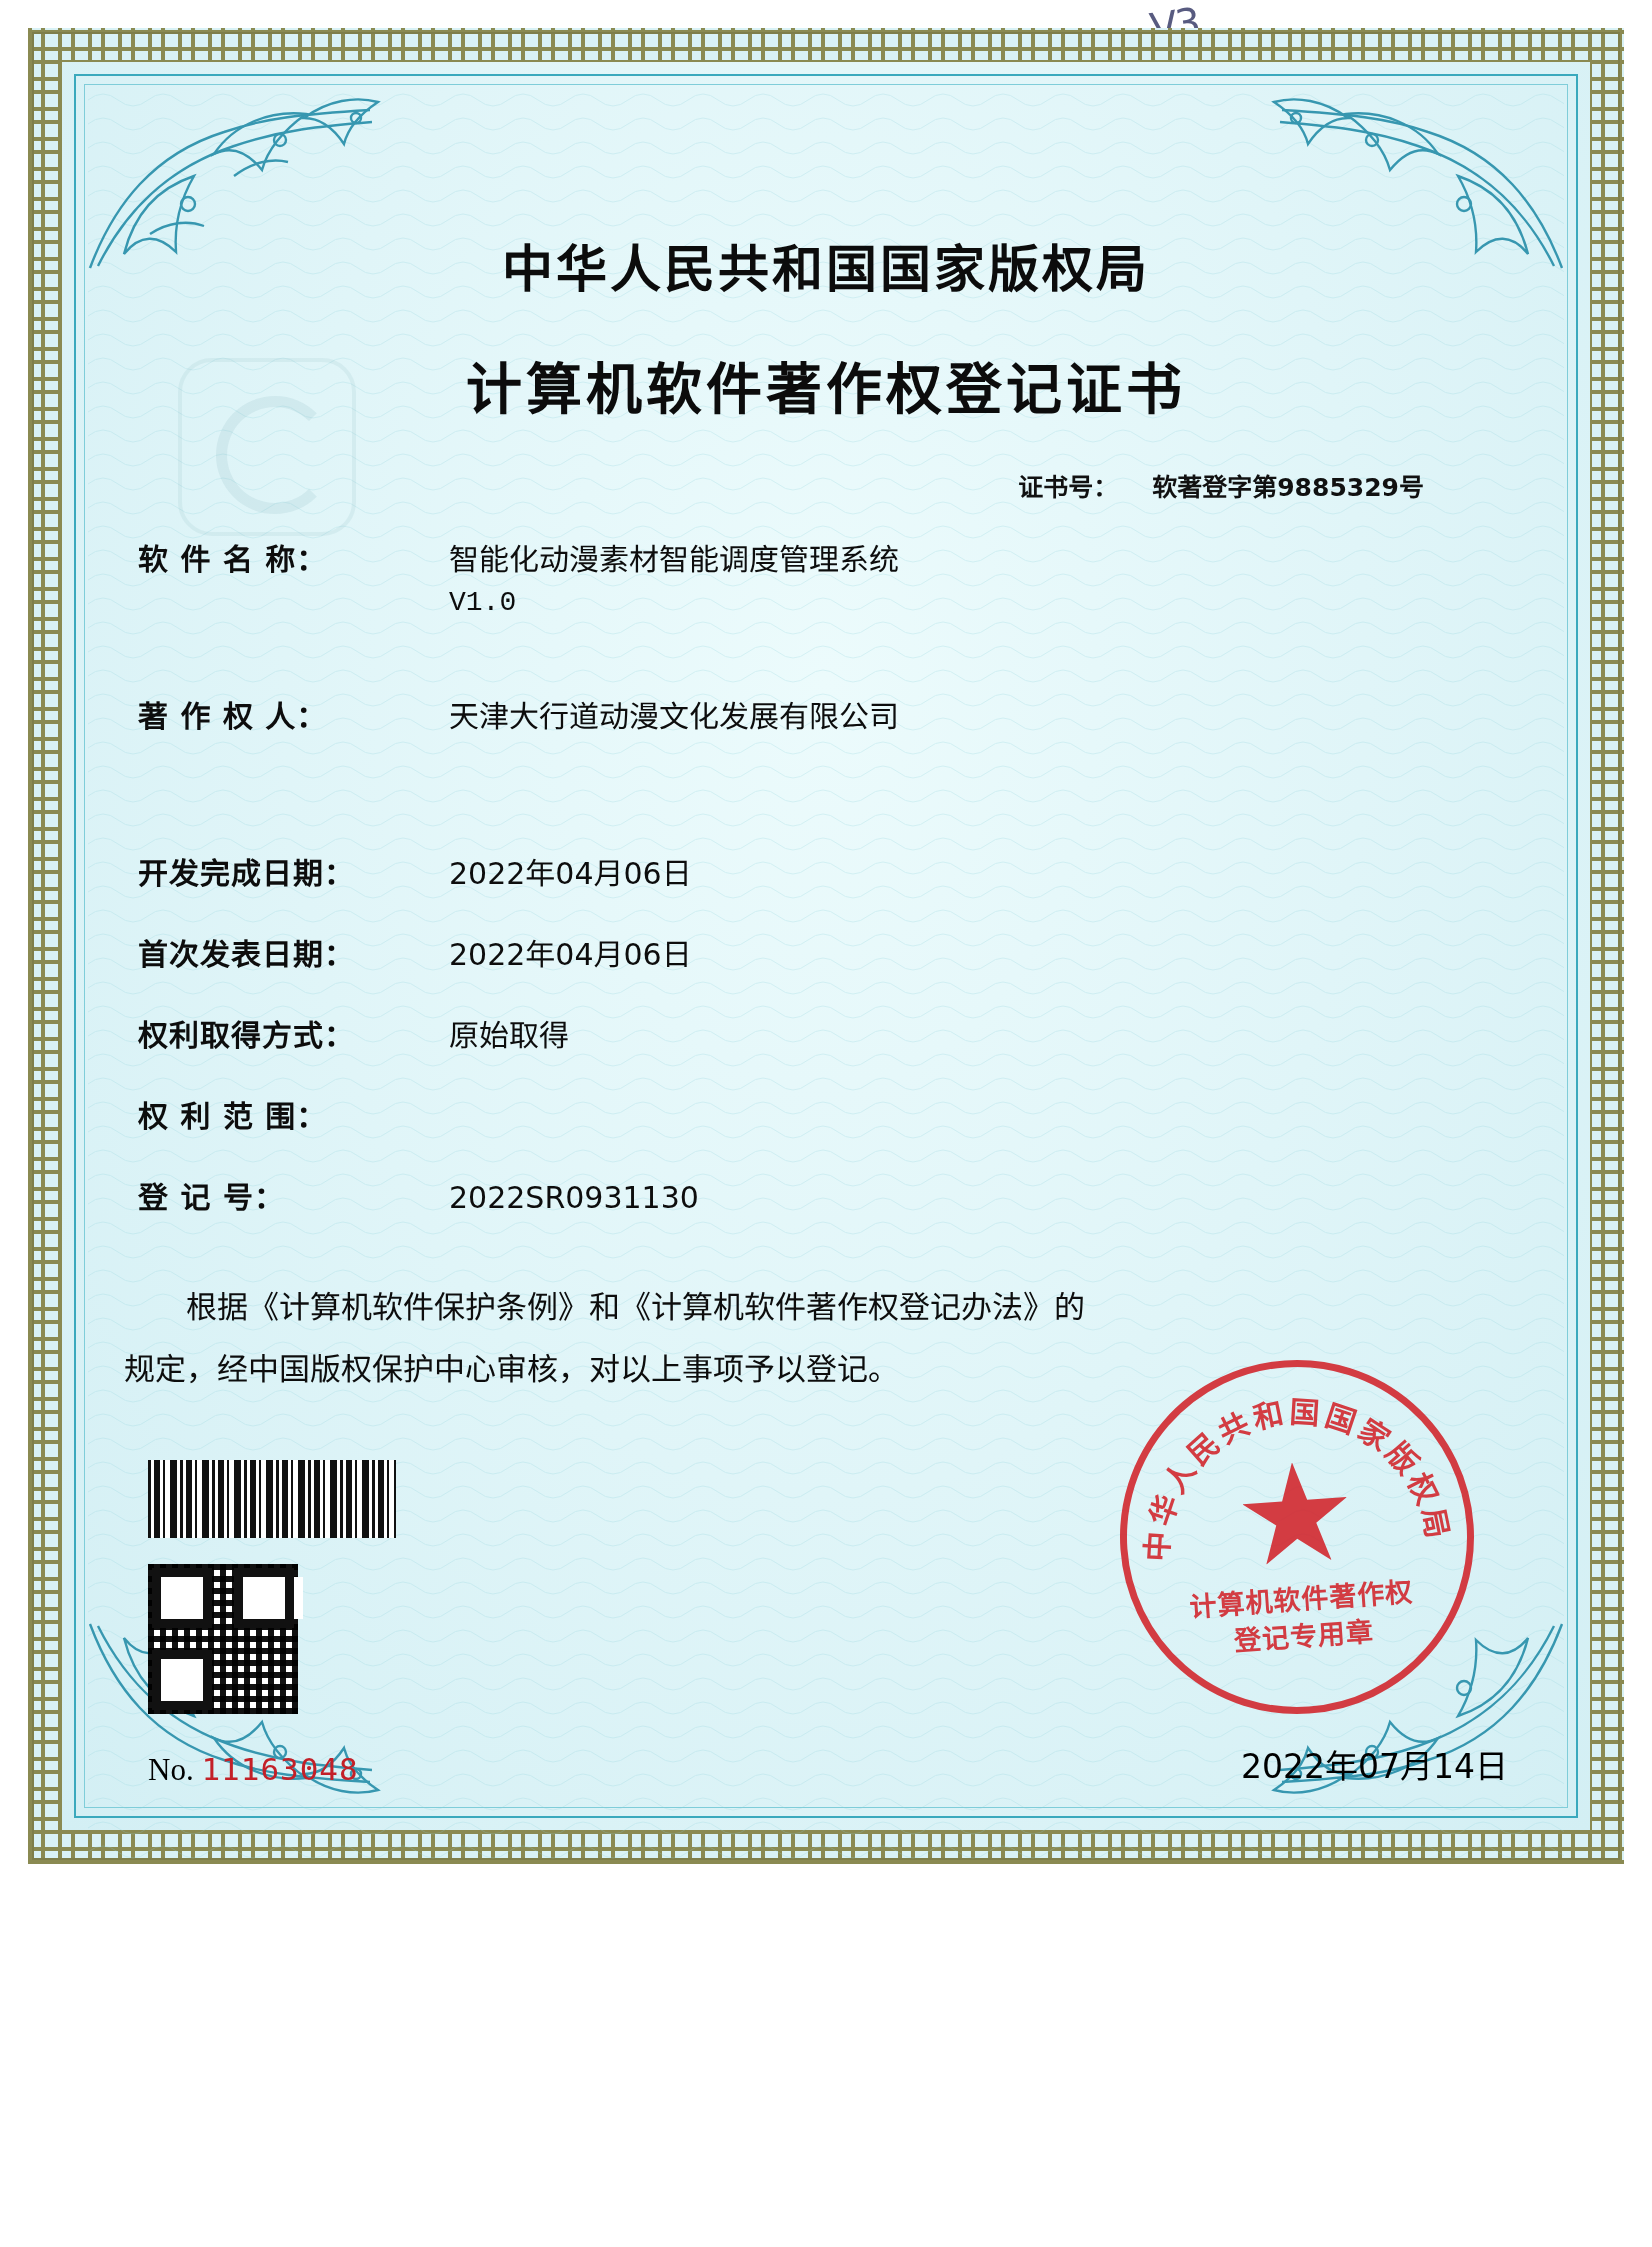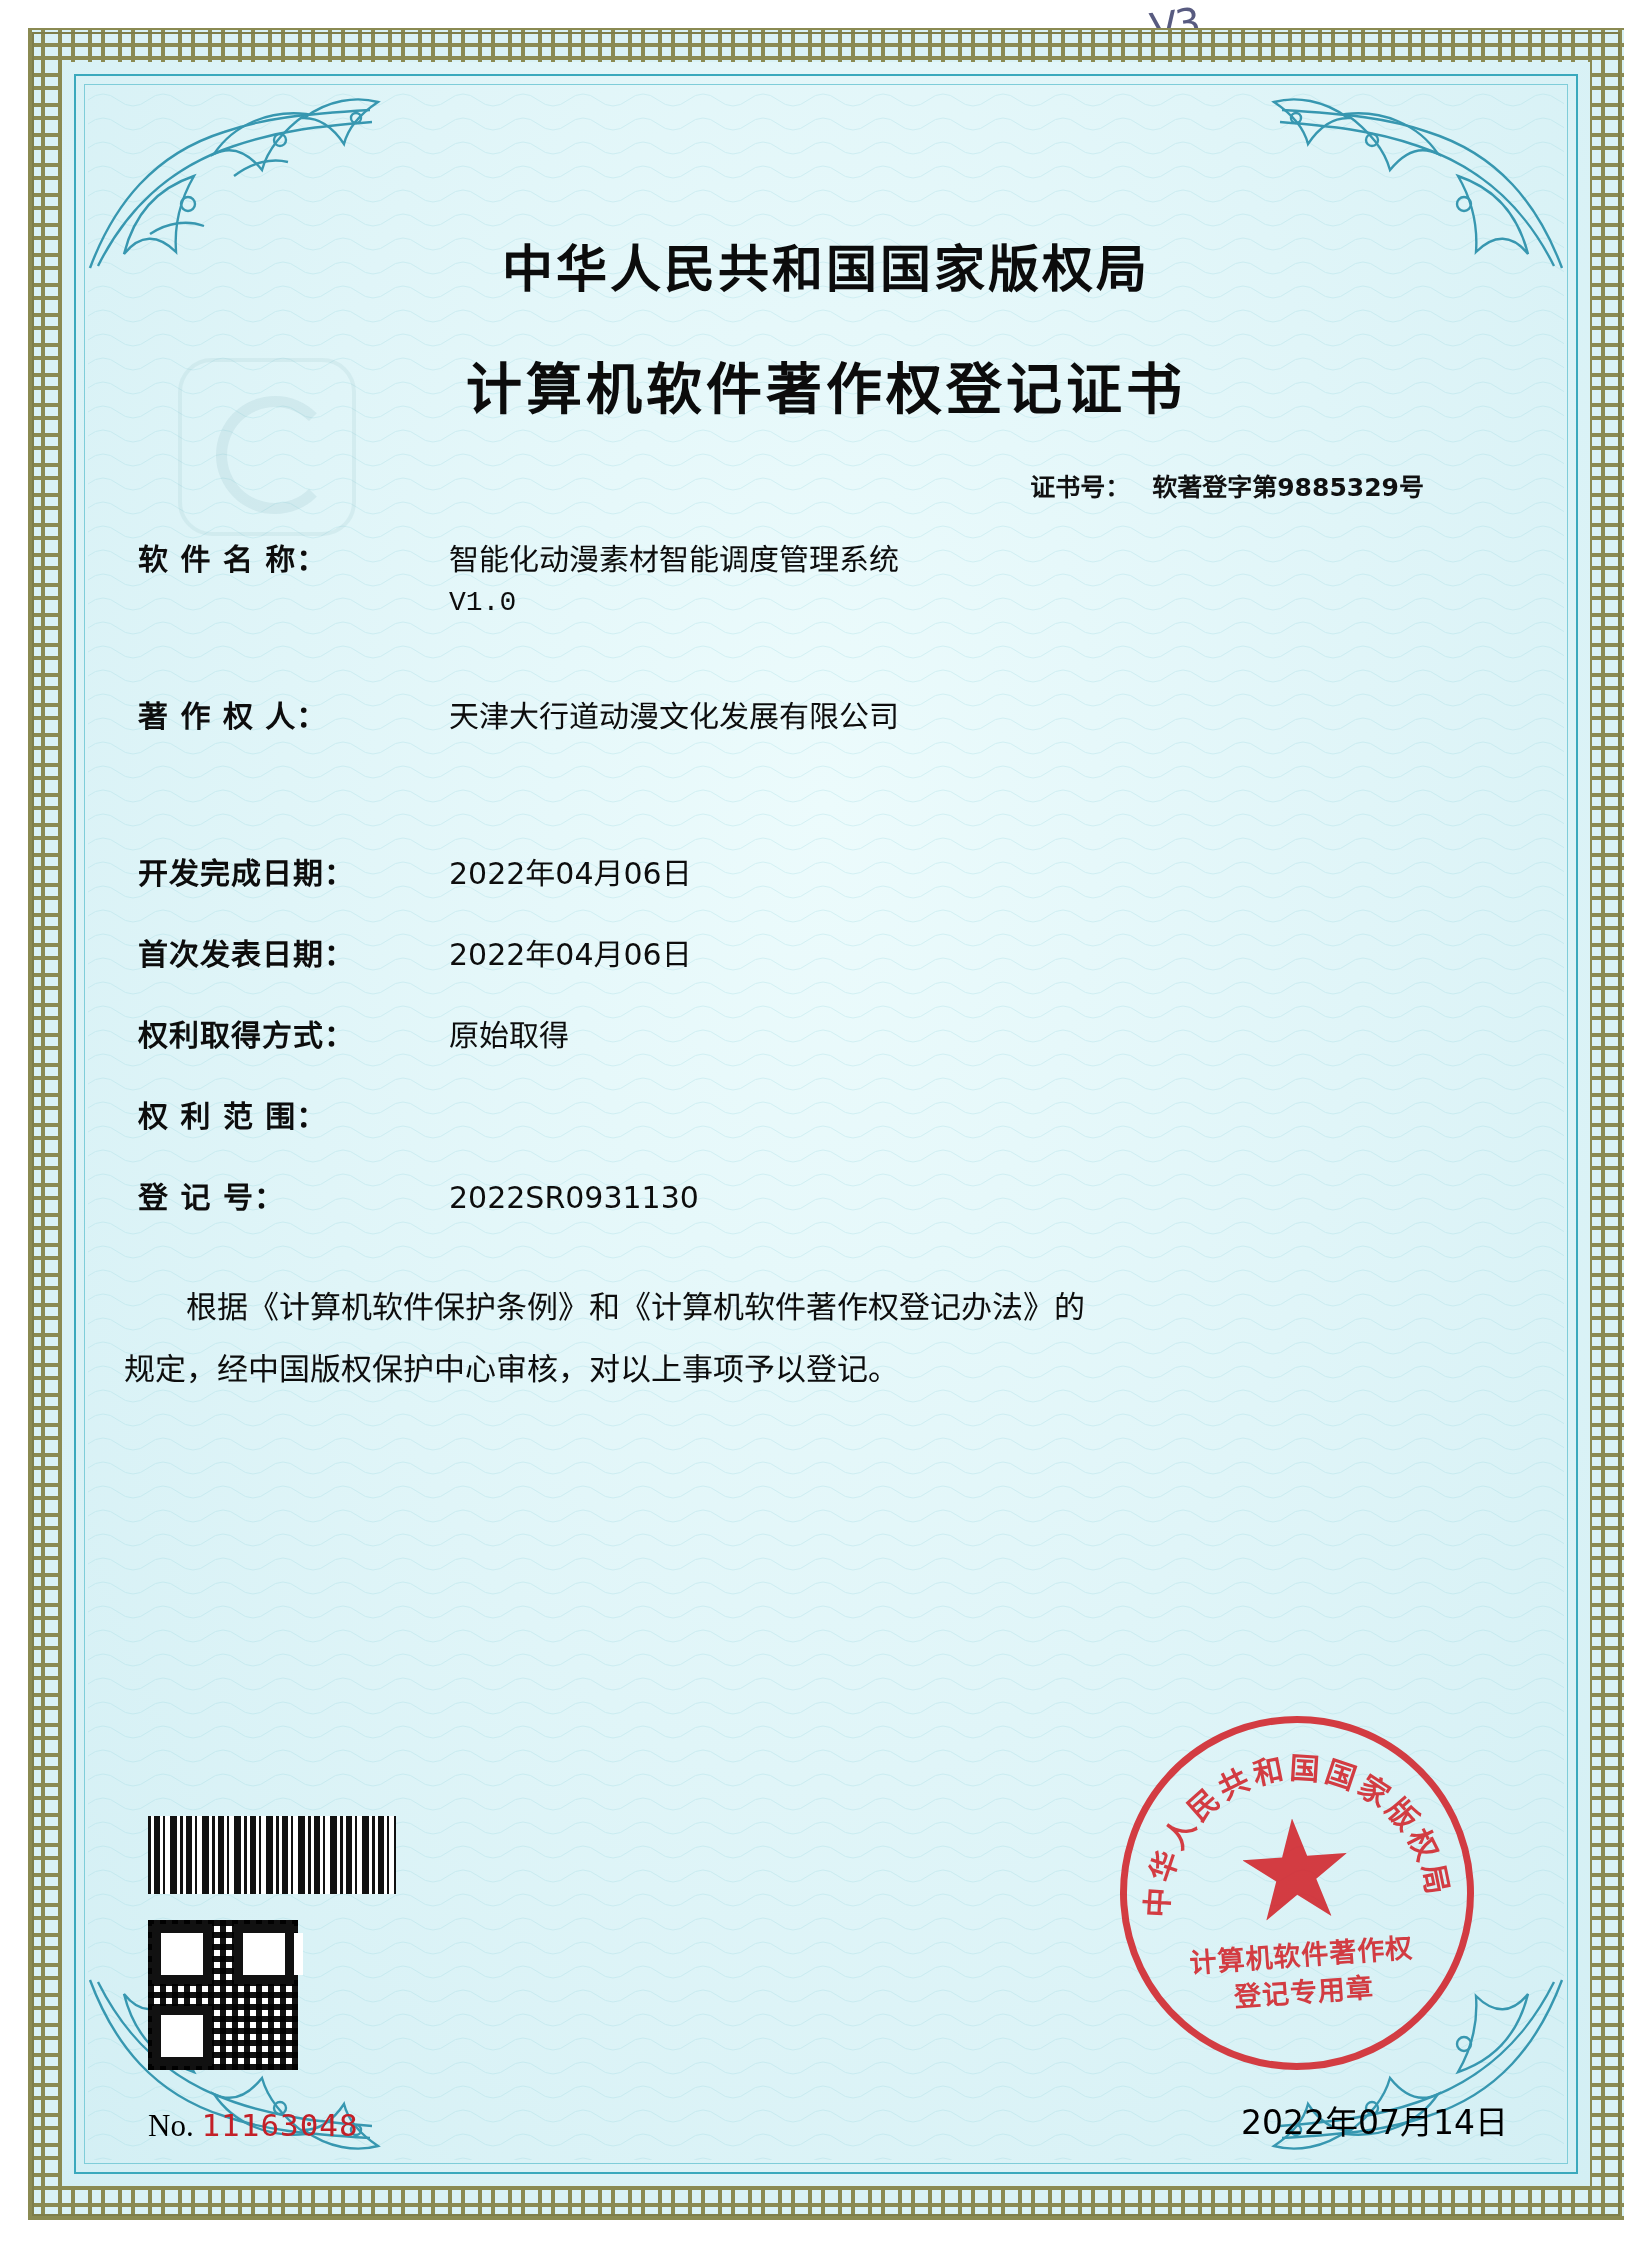--- a/index.html
+++ b/index.html
@@ -33,21 +33,21 @@
     opacity: .85;
     letter-spacing: -2px;
   }
 
   
   .cert {
     position: absolute;
     left: 28px;
     top: 28px;
     width: 1596px;
-    height: 2192px;
+    height: 1836px;
     background:
       radial-gradient(ellipse at 50% 40%, #eaf9fb 0%, #dff4f7 55%, #cfeef3 100%);
     box-sizing: border-box;
     overflow: hidden;
   }
 
   
   .meander {
     position: absolute;
     inset: 0;
@@ -142,21 +142,21 @@
   }
 
   .cert-no {
     margin-top: 42px;
     text-align: right;
     padding-right: 104px;
     font-size: 25px;
     font-weight: 700;
     font-family: "DejaVu Sans", "Liberation Sans", sans-serif;
   }
-  .cert-no .label { margin-right: 22px; }
+  .cert-no .label { margin-right: 34px; }
 
   .fields {
     margin-top: 34px;
     padding-left: 14px;
   }
   .field-row {
     display: flex;
     align-items: flex-start;
     margin-bottom: 8px;
     font-size: 30px;

